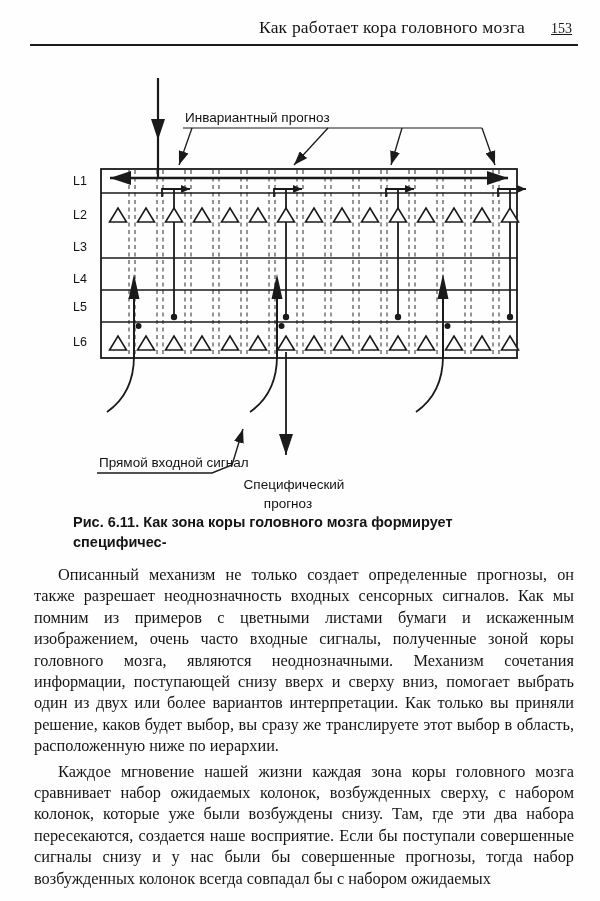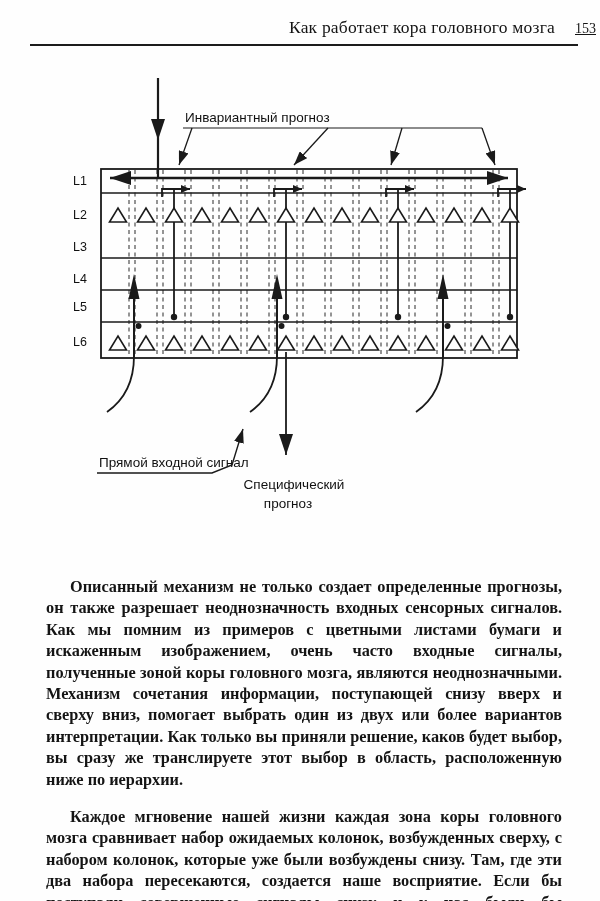--- a/index.html
+++ b/index.html
@@ -7,22 +7,22 @@
     position:relative;
     width:600px;height:901px;
     background:#fefefe;
     overflow:hidden;
     font-family:"Liberation Serif", serif;
     color:#141414;
     margin:0 auto;
   }
   
   .running-head{
-    position:absolute;top:17px;left:30px;right:4px;
-    display:flex;justify-content:flex-end;align-items:baseline;gap:20px;
+    position:absolute;top:17px;left:30px;right:28px;
+    display:flex;justify-content:flex-end;align-items:baseline;gap:26px;
   }
   .running-head .rh-title{font-size:17.5px;letter-spacing:.2px;}
   .running-head .rh-page{font-size:14px;text-decoration:underline;}
   .head-rule{
     position:absolute;top:44px;left:30px;width:548px;height:2.4px;
     background:#1c1c1c;
   }
   
   .fig-svg{position:absolute;top:55px;left:0;}
   .fig-svg text{
@@ -35,21 +35,21 @@
   .caption{
     position:absolute;top:512px;left:73px;width:472px;
     font-family:"Liberation Sans", sans-serif;
     font-weight:700;font-size:14.5px;line-height:20px;color:#151515;
   }
   
   .body-text{
     position:absolute;top:560px;left:30px;width:548px;
     font-size:16.3px;line-height:21.4px;text-align:justify;
   }
-  .body-text p{margin:16px;text-indent:24px;font-weight:bold;}
+  .body-text p{margin:4px;text-indent:24px;}
 </style>
 </head>
 <body>
 
 <div class="page">
 
   <div class="running-head">
     <span class="rh-title">Как работает кора головного мозга</span>
     <span class="rh-page">153</span>
   </div>
@@ -192,20 +192,21 @@
       <polyline points="97,418 212,418 232,410 243,374" fill="none" stroke="#1a1a1a" stroke-width="1.4" marker-end="url(#mMed)"></polyline>
     </g>
 
     <g text-anchor="middle">
       <text class="lbl" x="294" y="434">Специфический</text>
       <text class="lbl" x="288" y="453">прогноз</text>
     </g>
   </svg>
 
   <div class="caption">
+    <div>Рис. 6.11. Как зона коры головного мозга формирует специфичес-</div>
   </div>
 
   <div class="body-text">
     <p>Описанный механизм не только создает определенные прогнозы, он также разрешает неоднозначность входных сенсорных сигналов. Как мы помним из примеров с цветными листами бумаги и искаженным изображением, очень часто входные сигналы, полученные зоной коры головного мозга, являются неоднозначными. Механизм сочетания информации, поступающей снизу вверх и сверху вниз, помогает выбрать один из двух или более вариантов интерпретации. Как только вы приняли решение, каков будет выбор, вы сразу же транслируете этот выбор в область, расположенную ниже по иерархии.</p>
     <p>Каждое мгновение нашей жизни каждая зона коры головного мозга сравнивает набор ожидаемых колонок, возбужденных сверху, с набором колонок, которые уже были возбуждены снизу. Там, где эти два набора пересекаются, создается наше восприятие. Если бы поступали совершенные сигналы снизу и у нас были бы совершенные прогнозы, тогда набор возбужденных колонок всегда совпадал бы с набором ожидаемых</p>
   </div>
 
 </div>
 
 </body></html>

